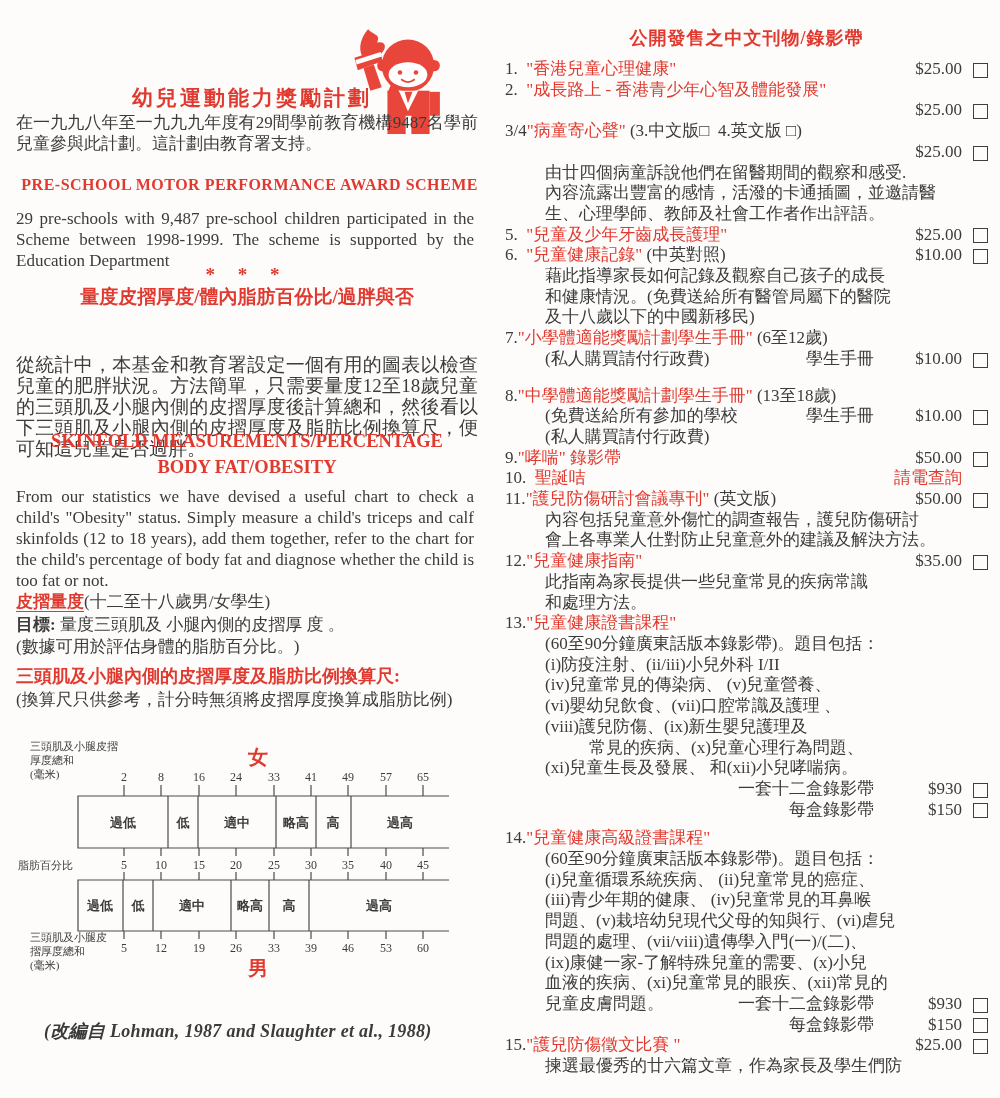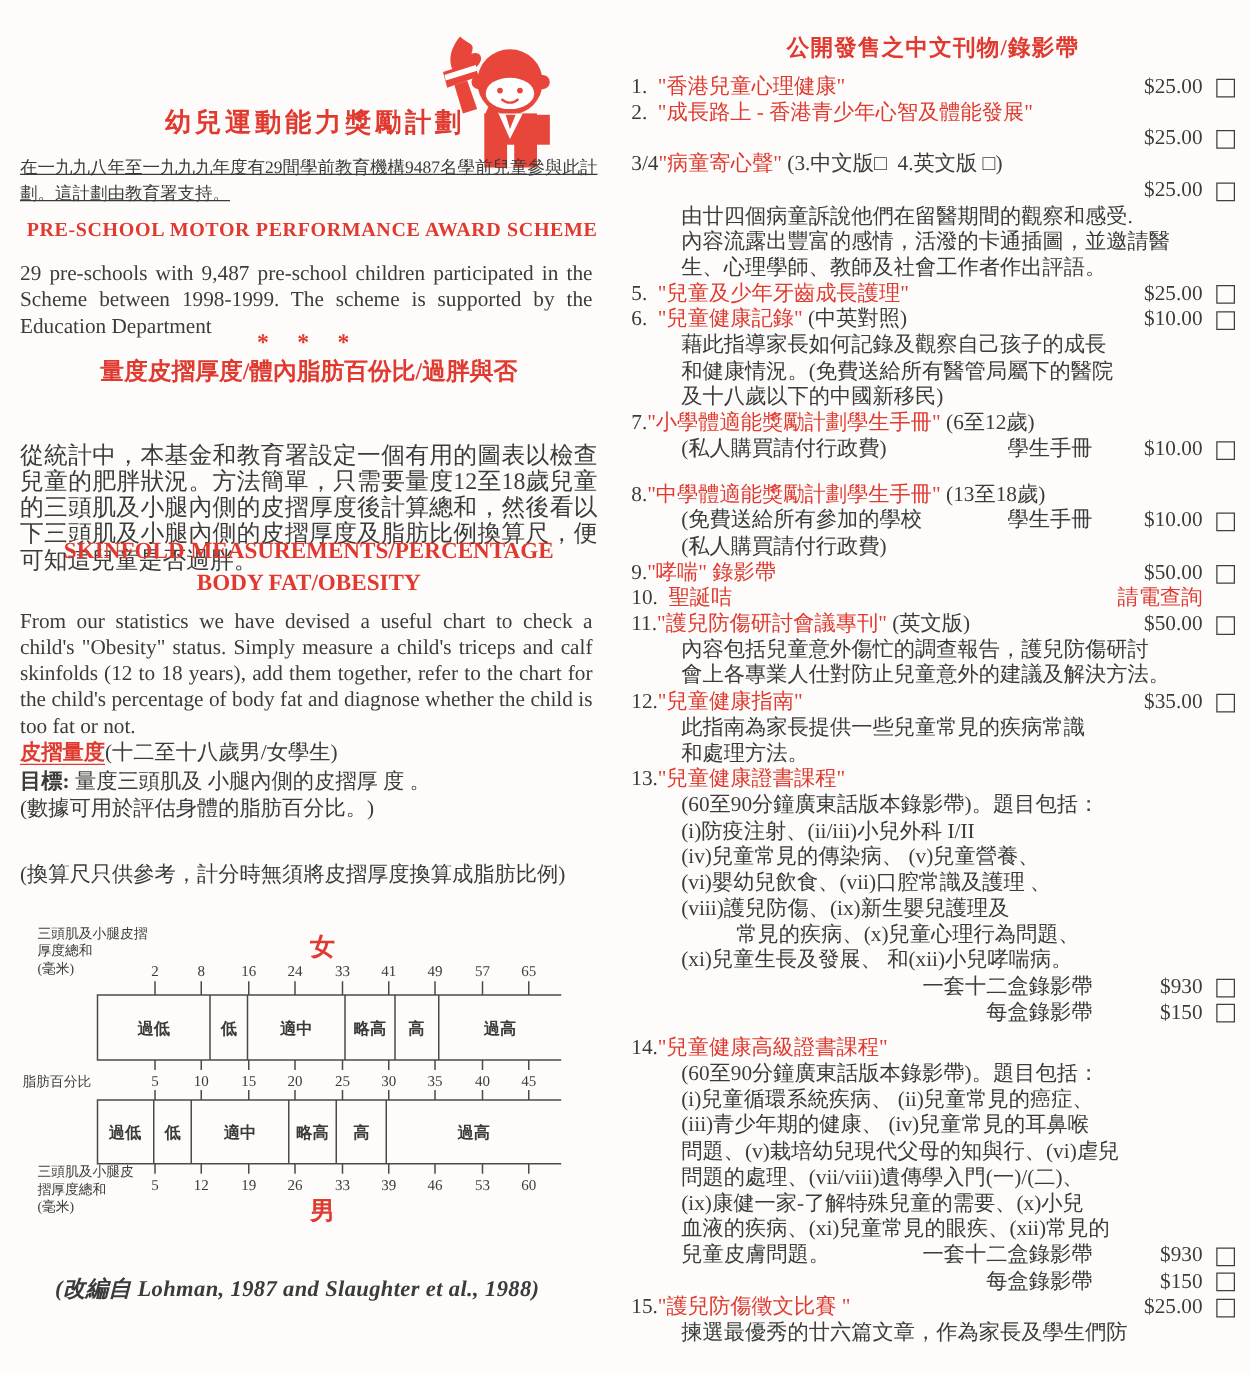--- a/index.html
+++ b/index.html
@@ -10,21 +10,21 @@
   html,body{margin:0;padding:0;background:#ffffff;}
   .page{
     position:relative;width:1000px;height:1098px;background:#fdfcfa;overflow:hidden;
     font-family:"Liberation Serif","DejaVu Serif",serif;color:var(--ink);
   }
   
   .left-col{position:absolute;left:16px;top:0;width:464px;height:1098px;}
   .abs{position:absolute;margin:0;}
   .doc-title{left:116px;top:84px;font-size:21px;font-weight:bold;color:var(--red);letter-spacing:3px;}
   .mascot{left:318px;top:28px;width:116px;height:114px;}
-  .cn-intro{left:0;top:124px;width:462px;font-size:14px;line-height:21px;text-align:justify;text-decoration:underline;}
+  .cn-intro{left:0;top:112px;width:462px;font-size:17px;line-height:21px;text-align:justify;}
   .h-en{left:0;top:176px;width:462px;text-align:right;font-size:16px;color:var(--red);letter-spacing:.5px;}
   .en-intro{left:0;top:208px;width:458px;font-size:17px;line-height:21px;text-align:justify;}
   .stars{left:0;top:264px;width:462px;text-align:center;color:var(--red);font-size:19px;font-weight:bold;letter-spacing:9px;}
   .h-cn2{left:0;top:284px;width:462px;text-align:center;font-size:19px;font-weight:bold;color:var(--red);}
   .cn-para2{left:0;top:342px;width:462px;font-size:19px;line-height:21px;text-align:justify;margin-top:12px;}
   .h-en2{left:0;top:428px;width:462px;text-align:center;font-size:18.5px;color:var(--red);line-height:26px;}
   .en-para2{left:0;top:486px;width:458px;font-size:17px;line-height:21px;text-align:justify;}
   .skinfold-line{left:0;top:590px;font-size:17px;}
   .skinfold-line .lbl{color:var(--red);font-weight:bold;border-bottom:1.5px solid var(--red);}
   .goal-line{left:0;top:613px;font-size:17px;}
@@ -107,20 +107,21 @@
     <p class="abs skinfold-line">
       <span class="lbl">皮摺量度</span><span>(十二至十八歲男/女學生)</span>
     </p>
 
     <p class="abs goal-line">
       <b>目標:</b><span> 量度三頭肌及 小腿內側的皮摺厚 度 。</span>
     </p>
 
     <p class="abs goal-note">(數據可用於評估身體的脂肪百分比。)</p>
 
+    <p class="abs ruler-h">三頭肌及小腿內側的皮摺厚度及脂肪比例換算尺:</p>
 
     <p class="abs ruler-note">(換算尺只供參考，計分時無須將皮摺厚度換算成脂肪比例)</p>
 
     <div class="abs chart-wrap">
       <svg class="chart" viewBox="0 0 462 240" width="462" height="240">
 
         <text class="axlbl" x="14" y="12">三頭肌及小腿皮摺</text>
         <text class="axlbl" x="14" y="26">厚度總和</text>
         <text class="axlbl" x="14" y="40">(毫米)</text>
 

